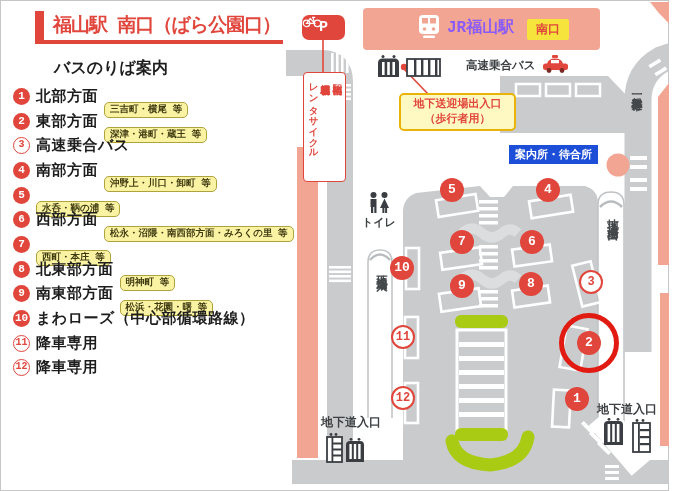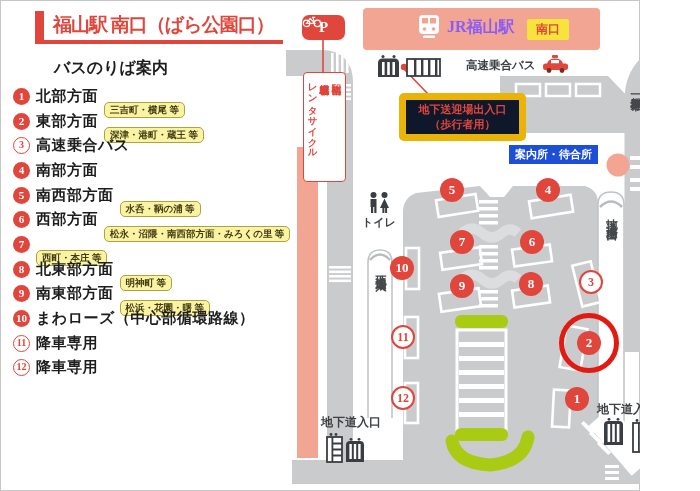--- a/index.html
+++ b/index.html
@@ -1,18 +1,18 @@
 <!DOCTYPE html>
 <html><head>
 <meta charset="utf-8">
 <style>
   html,body{margin:0;padding:0;background:#fff;}
   #stage{position:relative;width:640px;height:491px;background:#fff;overflow:hidden;
-         font-family:Liberation Serif, serif;
-         box-shadow:inset 0 0 0 1px #c6c6c6;}
+         font-family:Liberation Mono, monospace;
+         box-shadow:inset 0 0 0 1px #c6c6c6;padding-left:29px;}
   
   #legend{position:absolute;left:0;top:0;width:285px;height:491px;}
   .title-bar{position:absolute;left:35px;top:11px;width:9px;height:29px;background:#E0463C;}
   .title{position:absolute;left:53px;top:12px;font-size:19px;font-weight:bold;color:#E0463C;
          letter-spacing:-1px;white-space:nowrap;}
   .title-underline{position:absolute;left:35px;top:40px;width:248px;height:4px;background:#E0463C;}
   .subtitle{position:absolute;left:13px;top:58px;font-size:16px;font-weight:bold;color:#1d1d1d;margin-left:41px;}
   #legend-rows{position:absolute;left:13px;top:84px;width:272px;}
   .lrow{display:flex;align-items:center;height:24.7px;gap:6px;white-space:nowrap;}
   .num{width:17px;height:17px;border-radius:50%;flex-shrink:0;text-align:center;
@@ -24,21 +24,21 @@
        border-radius:5px;padding:1px 5px;line-height:12px;margin-top:28px;}
   svg{position:absolute;left:0;top:0;}
   .maplabel{position:absolute;font-weight:bold;color:#3d4144;white-space:nowrap;}
   .vtext{writing-mode:vertical-rl;text-orientation:upright;font-weight:bold;color:#44484B;white-space:nowrap;}
   .stop{position:absolute;width:24px;height:24px;border-radius:50%;text-align:center;
         font-weight:bold;box-sizing:border-box;z-index:6;}
   .stop.filled{background:#E0463C;color:#fff;font-size:13px;line-height:24px;}
   .stop.outline{background:#fff;border:2px solid #E0463C;color:#E0463C;font-size:12px;line-height:20px;}
   .ring{position:absolute;width:60px;height:60px;border:5.5px solid #E21B12;border-radius:50%;
         box-sizing:border-box;z-index:5;}
-  .gatebox{position:absolute;left:399px;top:93px;width:113px;background:#0f172a;border:7px solid #eab308;
+  .gatebox{position:absolute;left:399px;top:93px;width:113px;background:#fef9c3;border:2px solid #eab308;
            border-radius:5px;color:#E0463C;font-weight:bold;font-size:11px;text-align:center;
            line-height:1.35;padding:2px 0;z-index:4;}
   .infobox{position:absolute;left:509px;top:145px;background:#1d4ed8;color:#fff;font-weight:bold;
            font-size:11px;padding:2px 6px;z-index:4;}
   .badge-minami{position:absolute;left:527px;top:19px;background:#F6E33C;color:#E0463C;font-weight:bold;
            font-size:12px;padding:2px 9px;border-radius:2px;z-index:4;}
   .stationname{position:absolute;left:447px;top:17px;font-size:16px;font-weight:bold;color:#8b5cf6;z-index:4;}
   .pbadge{position:absolute;left:302px;top:15px;width:43px;height:25px;background:#E0463C;border-radius:7px;
           display:flex;align-items:center;justify-content:center;gap:2px;color:#fff;font-weight:bold;
           font-size:15px;z-index:4;}
@@ -69,24 +69,24 @@
           <span class="dir">東部方面</span>
           <span class="tag">深津・港町・蔵王 等</span>
         </div>
         <div class="lrow">
           <span class="num outline">3</span>
           <span class="dir">高速乗合バス</span>
         </div>
         <div class="lrow">
           <span class="num filled">4</span>
           <span class="dir">南部方面</span>
+          <span class="tag">沖野上・川口・卸町 等</span>
         </div>
         <div class="lrow">
           <span class="num filled">5</span>
-          <span class="dir">南西部方面</span>
           <span class="tag">水呑・鞆の浦 等</span>
         </div>
         <div class="lrow">
           <span class="num filled">6</span>
           <span class="dir">西部方面</span>
           <span class="tag">松永・沼隈・南西部方面・みろくの里 等</span>
         </div>
         <div class="lrow">
           <span class="num filled">7</span>
           <span class="tag">西町・本庄 等</span>

